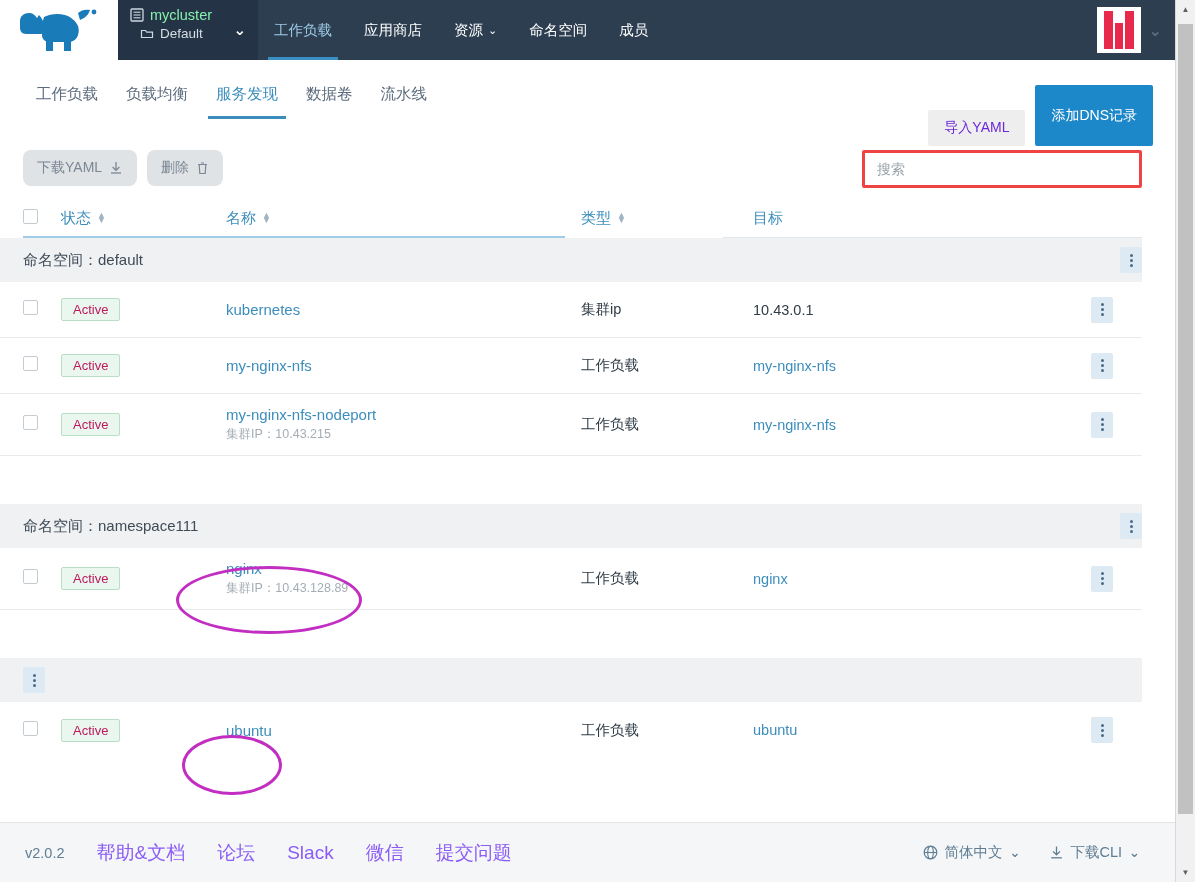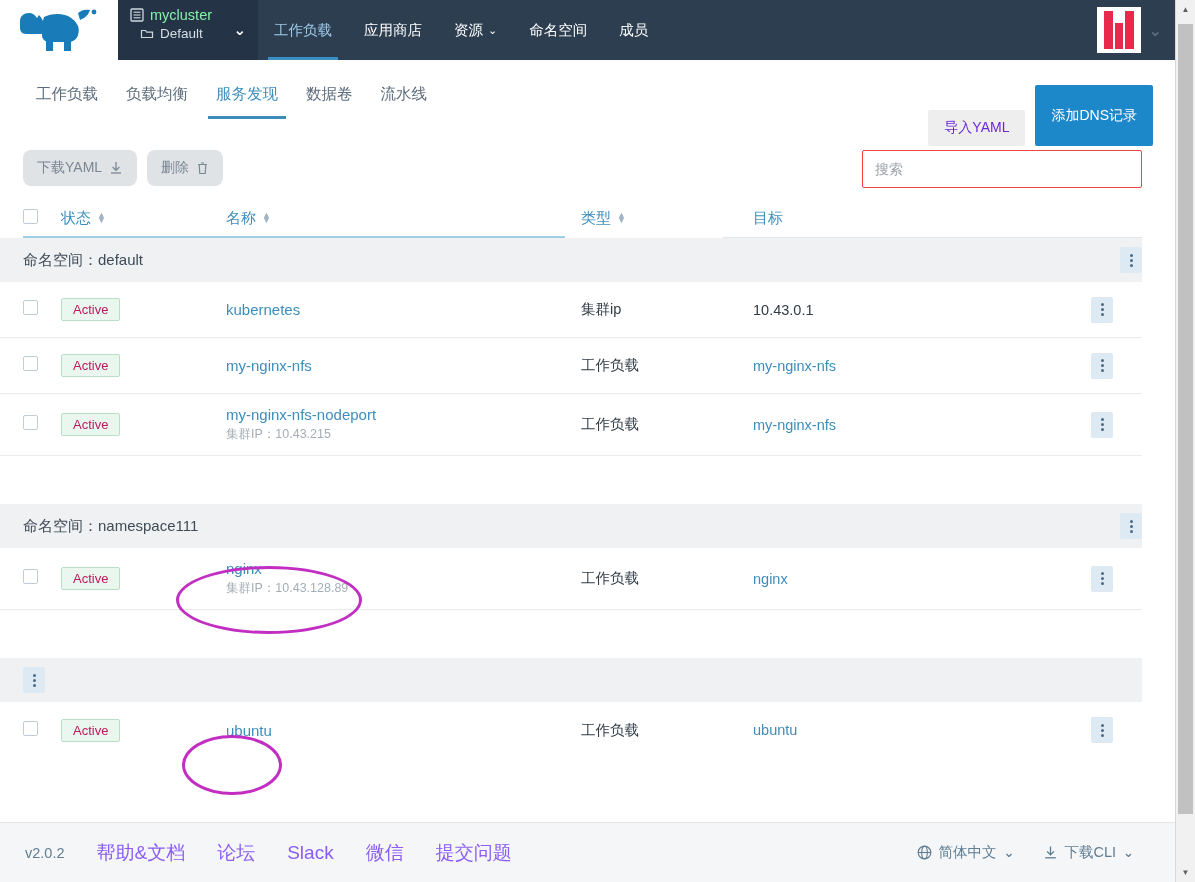--- a/index.html
+++ b/index.html
@@ -92,21 +92,21 @@
   .toolbar { position: absolute; top: 150px; left: 0; width: 1175px; height: 48px; }
   .tool-btns { position: absolute; left: 23px; top: 0; display: flex; gap: 10px; }
   .btn-tool {
     background: #dfe3e6; color: #7b8794; font-size: 14px; border: none;
     border-radius: 8px; padding: 9px 14px; cursor: pointer;
     display: flex; align-items: center; gap: 7px; font-family: inherit;
     white-space: nowrap;
   }
   .search-input {
     position: absolute; right: 33px; top: 0; width: 280px; height: 38px;
-    border: 1px solid #ef4444; background: #fff; border-radius: 2px;
+    border: 3px solid #ef4444; background: #fff; border-radius: 2px;
     padding: 0 12px; font-size: 14px; color: #333; font-family: inherit;
     outline: none;
   }
   .search-input::placeholder { color: #9aa3ab; }
 
   
   .table { position: absolute; top: 198px; left: 0; width: 1175px; }
   .thead {
     display: flex; align-items: center; height: 40px;
     padding: 0 0 0 23px; position: relative;
@@ -173,21 +173,21 @@
   
   .footer {
     position: absolute; bottom: 0; left: 0; width: 1175px; height: 60px;
     background: #f4f6f7; border-top: 1px solid #e2e6e9;
     display: flex; align-items: center;
   }
   .footer-left { display: flex; align-items: center; gap: 32px; padding-left: 25px; }
   .f-item { font-size: 19px; color: #8b5cf6; cursor: pointer; white-space: nowrap; }
   .f-ver { font-size: 14.5px; color: #5f7d93; }
   .footer-right {
-    position: absolute; right: 41px; display: flex; align-items: center; gap: 28px;
+    position: absolute; right: 35px; display: flex; align-items: center; gap: 28px;
   }
   .f-grp { display: flex; align-items: center; gap: 7px; color: #5f7d93; font-size: 14.5px; cursor: pointer; }
   .f-caret { font-size: 13px; font-weight: bold; }
 
   
   .annot {
     position: absolute; border: 3px solid #c22ec2; border-radius: 50%;
     pointer-events: none; background: transparent;
   }
 

